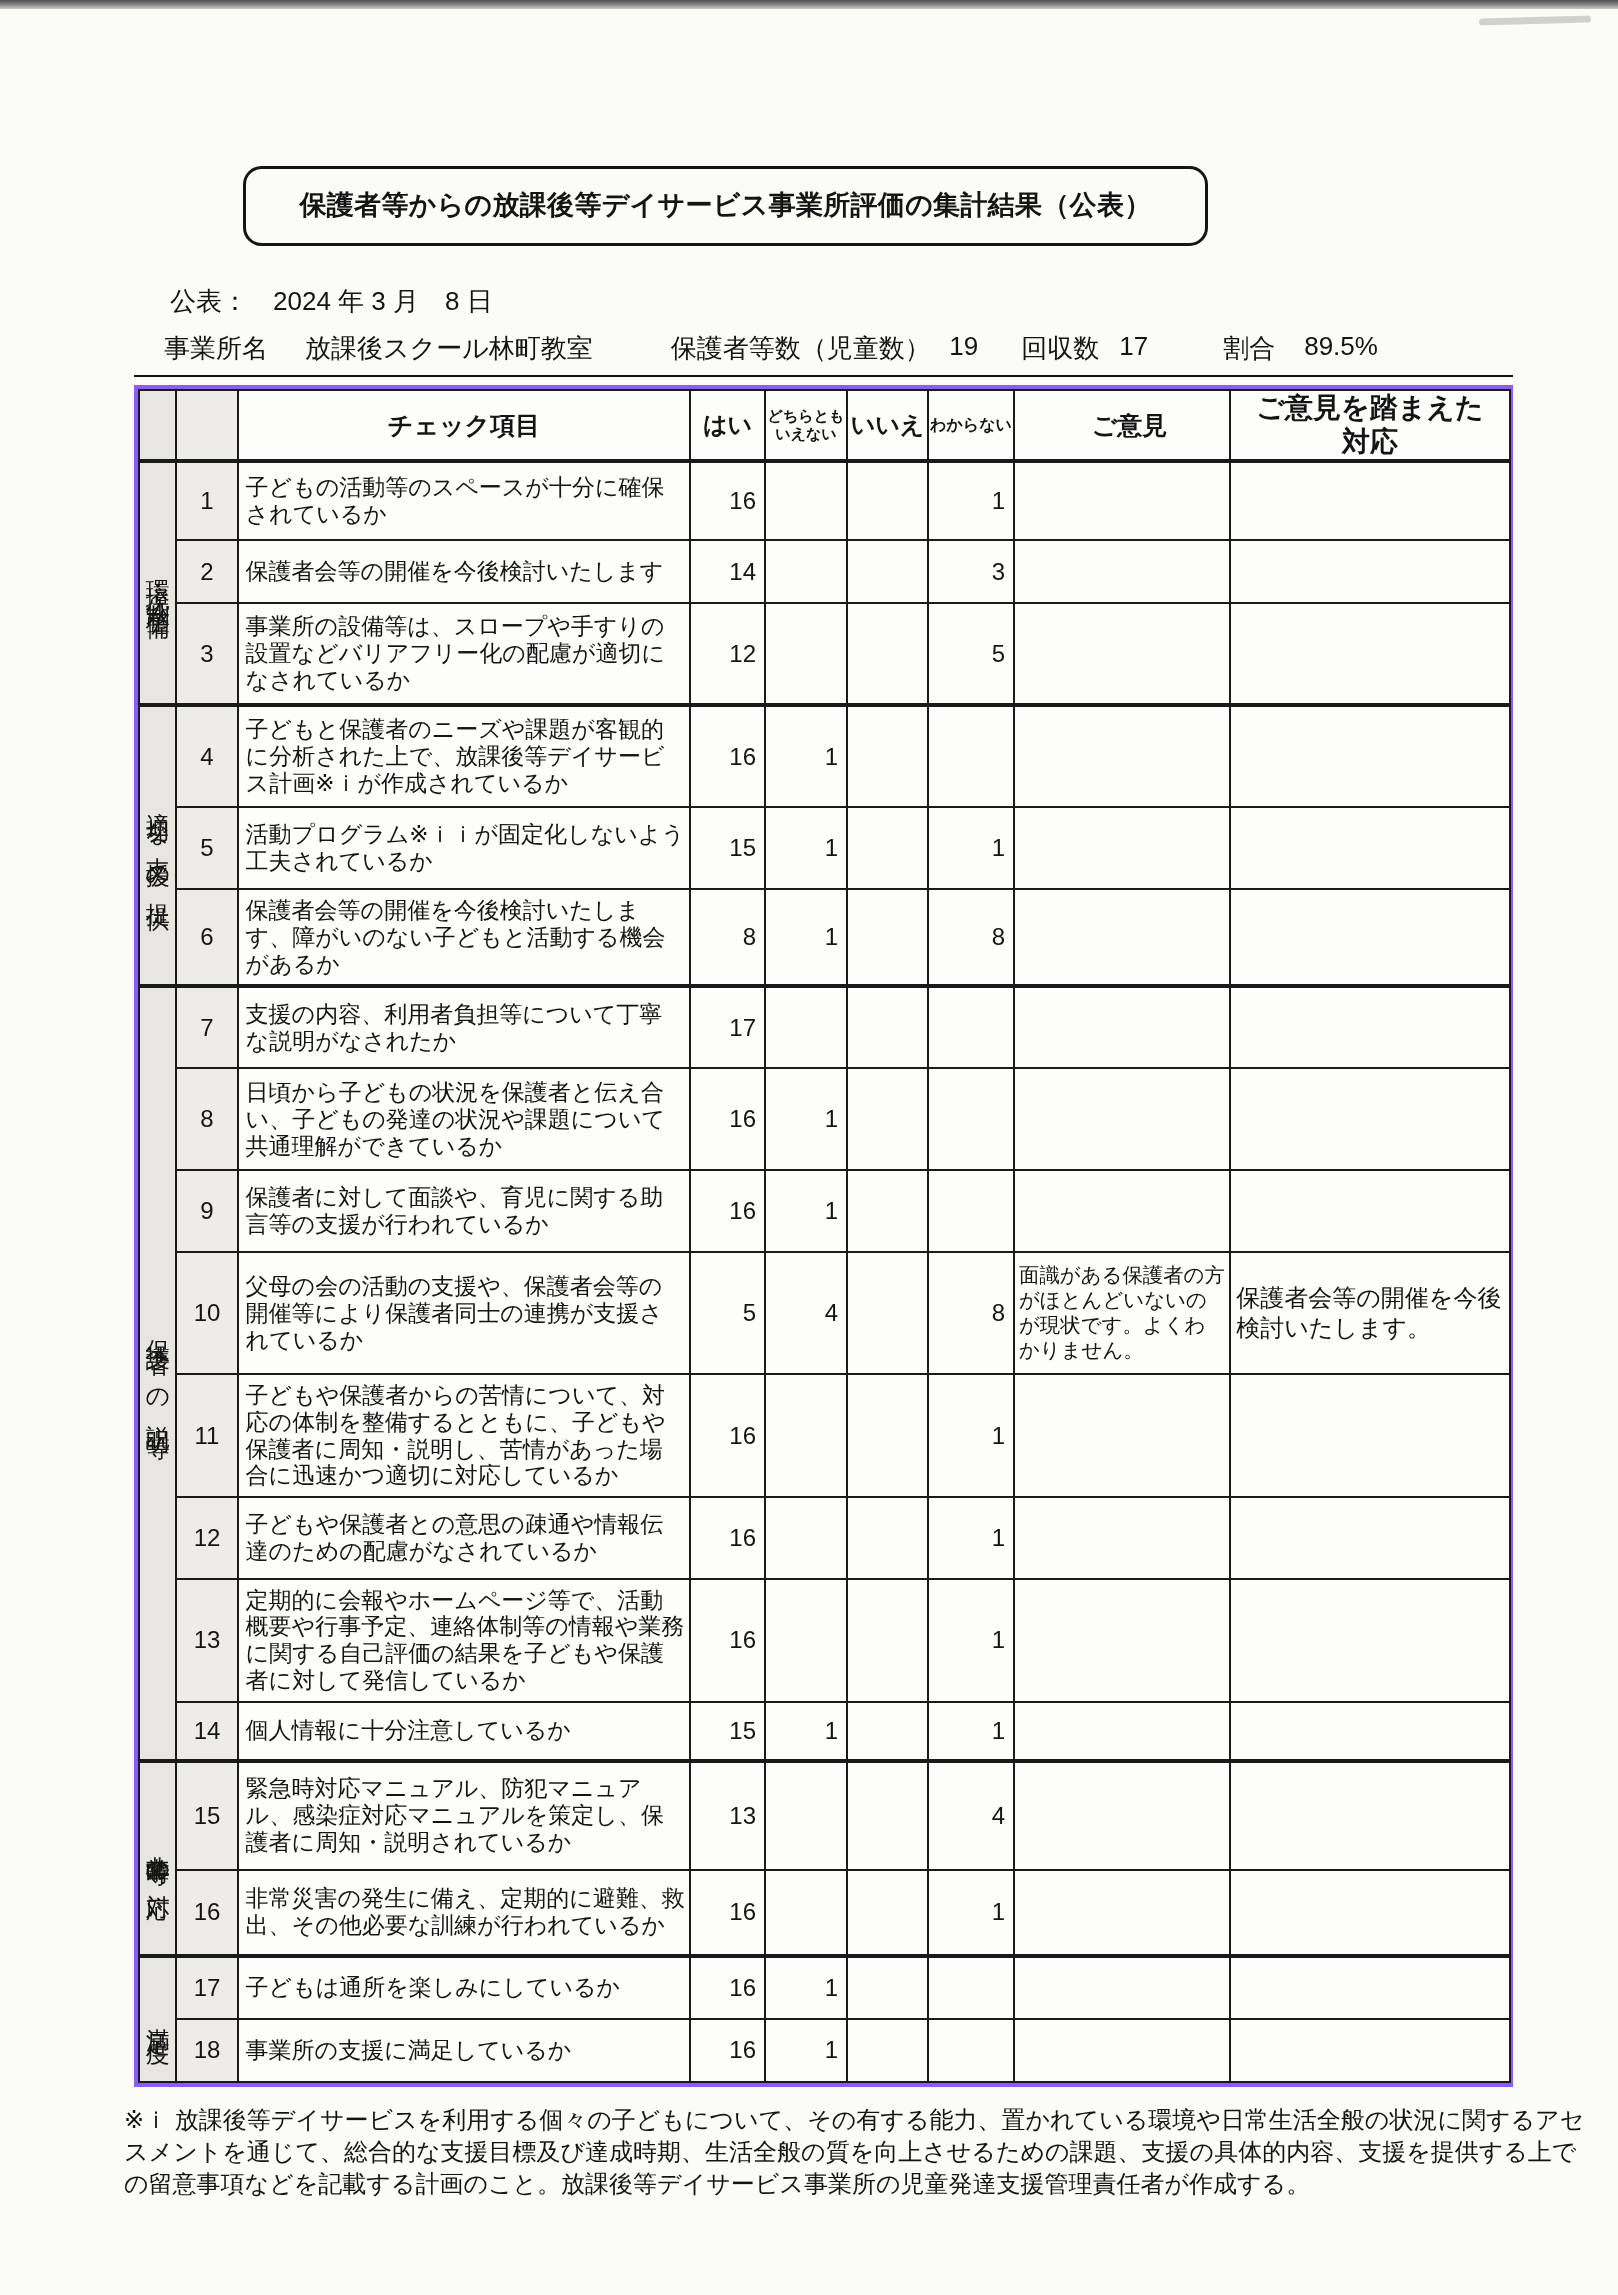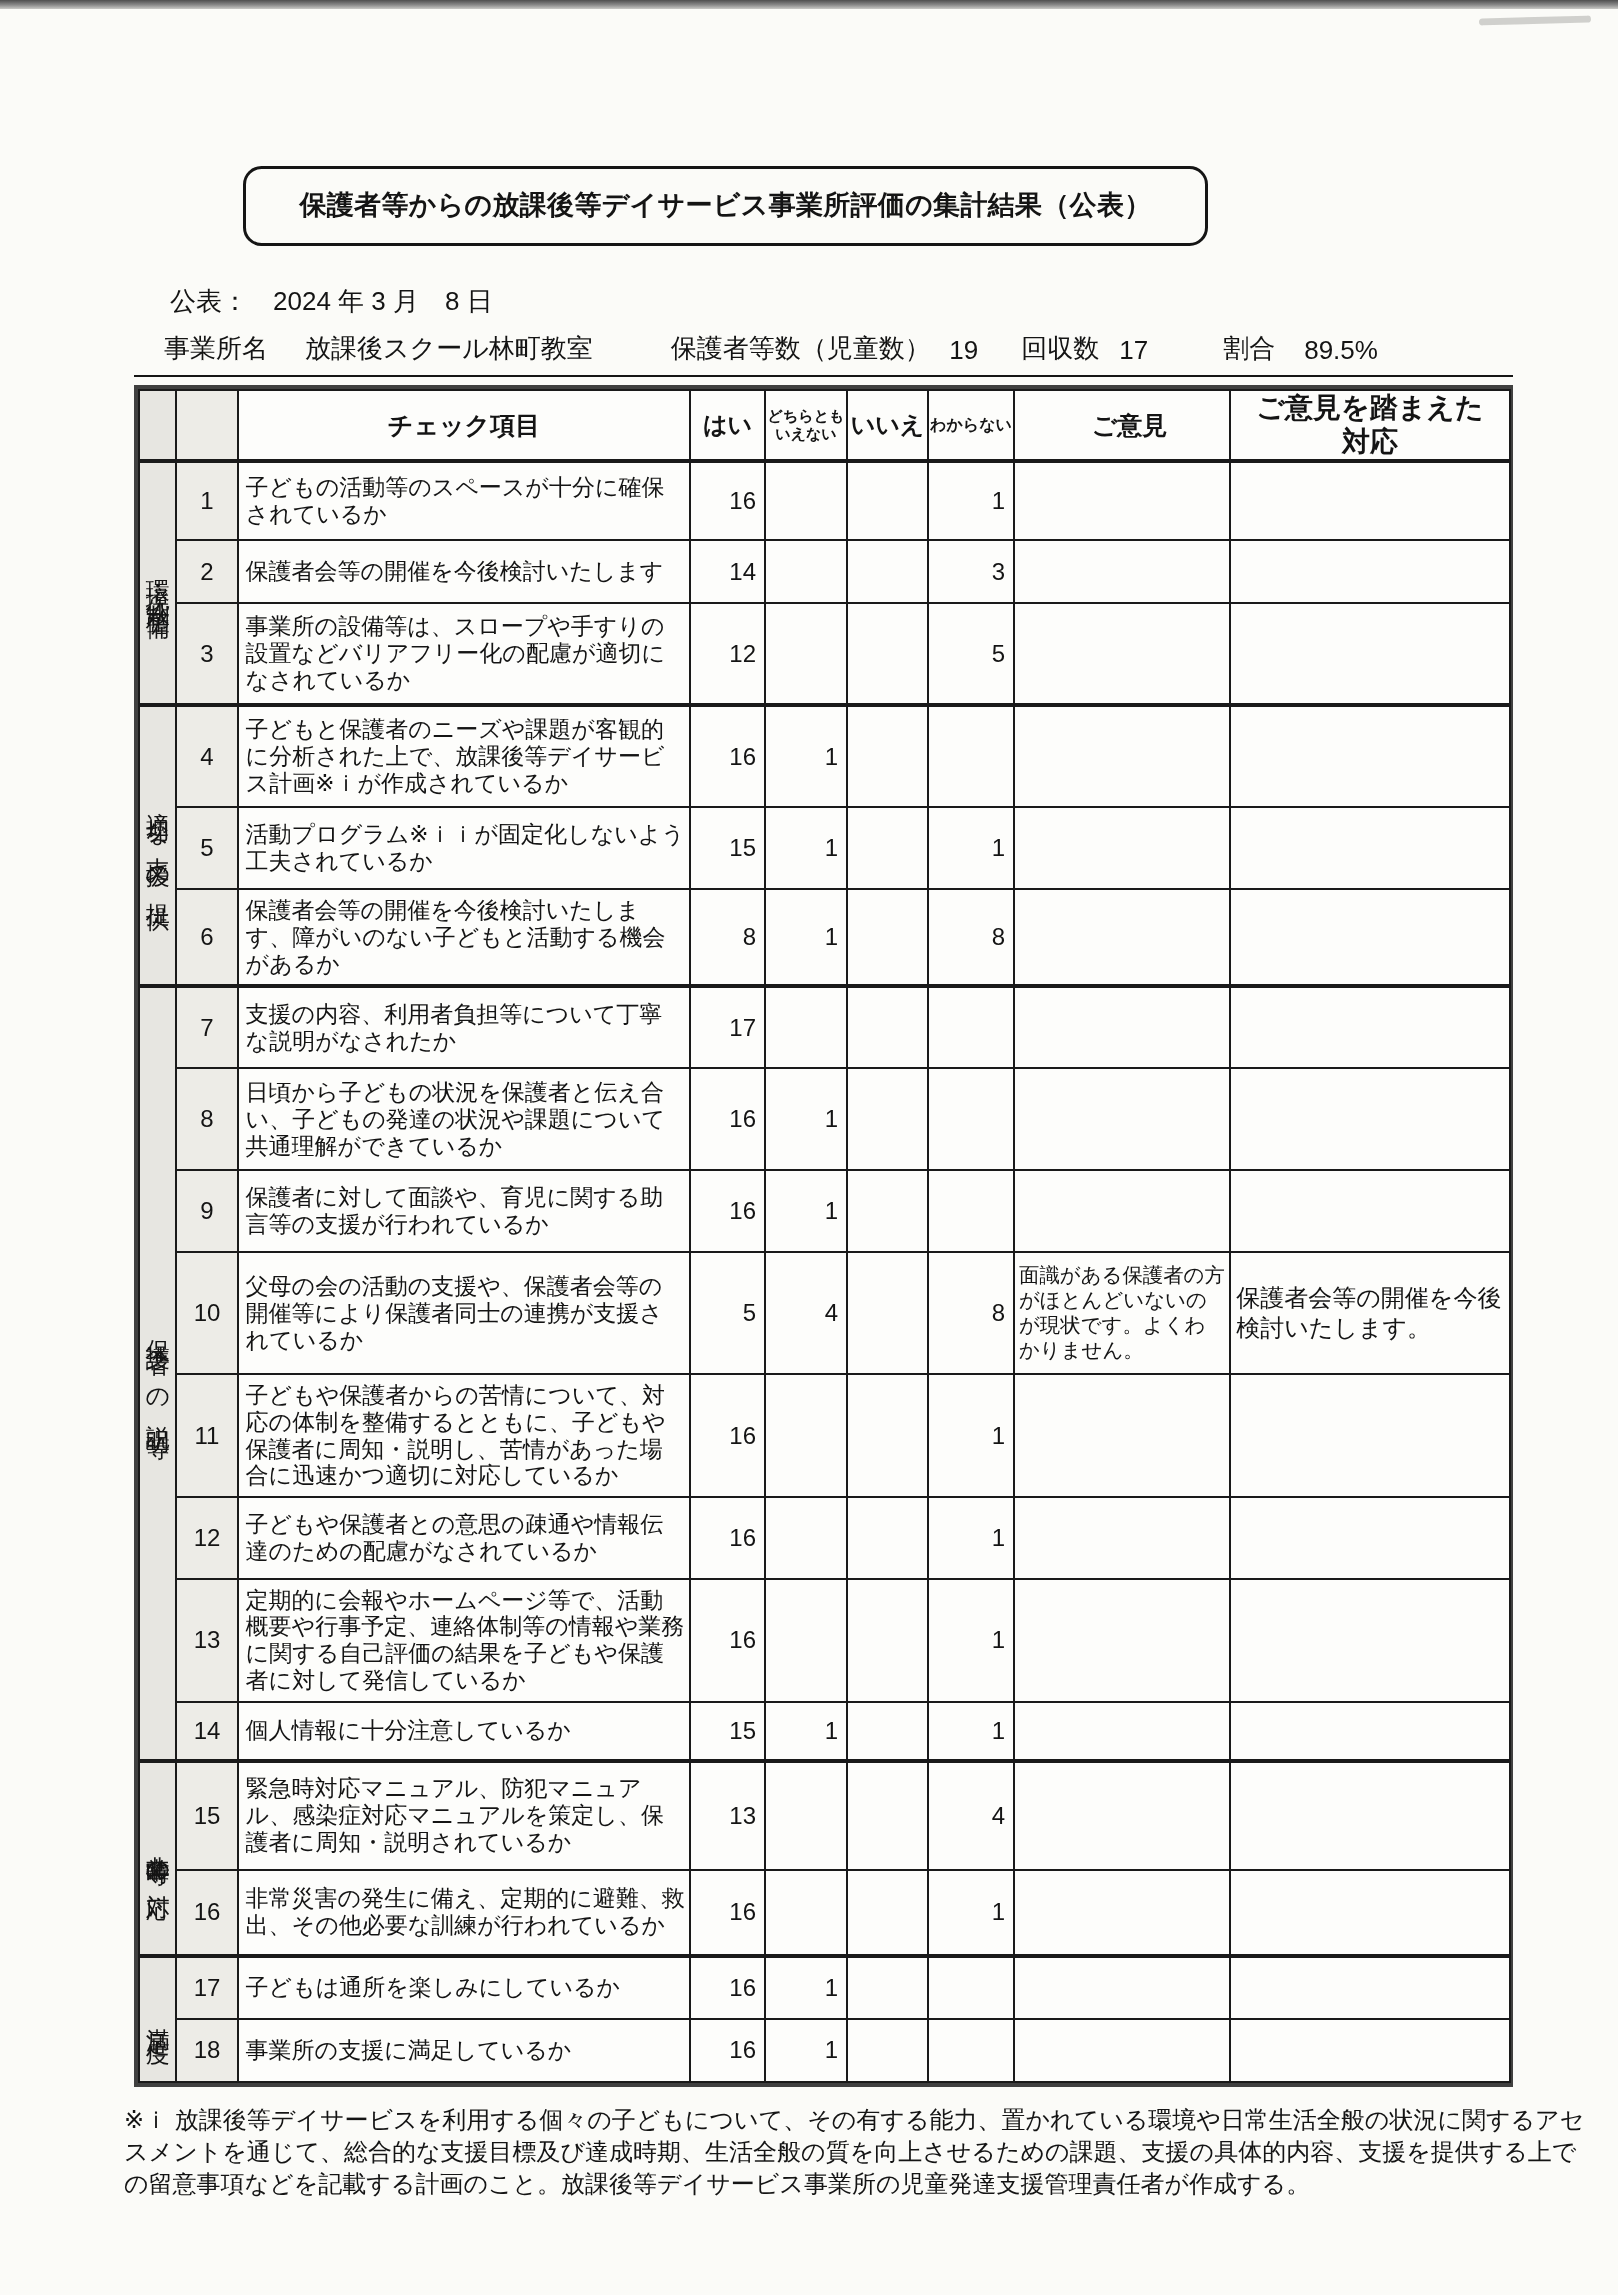--- a/index.html
+++ b/index.html
@@ -16,32 +16,32 @@
   
   .title-box { margin: 166px 0 0 243px; width: 965px; border: 3.3px solid #151515;
                border-radius: 18.5px; padding: 20px 9.2px; text-align: center; background: transparent; }
   .title-text { font-size: 27px; font-weight: 700; line-height: 1.25; letter-spacing: 0.3px; }
 
   
   .pub-line { margin: 38px 0 0 170px; font-size: 26px; display: flex; align-items: baseline; }
   .pub-date { margin-left: 25px; text-align: right; }
 
   
-  .office-line { margin: 12px 0 0 134px; width: 1379px; display: flex; align-items: flex-end;
+  .office-line { margin: 12px 0 0 134px; width: 1379px; display: flex; align-items: flex-start;
                  font-size: 26px; border-bottom: 2.6px solid #151515; padding: 0 0 9.2px 30px; }
   .o-name   { margin-left: 37px; }
   .o-glabel { margin-left: 78px; }
   .o-gcount { margin-left: 18.5px; }
   .o-clabel { margin-left: 43px; }
   .o-ccount { margin-left: 20px; }
   .o-rlabel { margin-left: 75px; }
   .o-rvalue { margin-left: 29px; }
 
   
-  .tablewrap { margin: 8px 0 0 134px; width: 1379px; border: 4px solid #404040; background: #fdfdfb; }
+  .tablewrap { margin: 8px 0 0 134px; width: 1379px; border: 4px solid #8b5cf6; background: #fdfdfb; }
   table { border-collapse: collapse; width: 100%; table-layout: fixed; }
   td, th { border: 2px solid #1a1a1a; }
   thead th { border-bottom: 4px solid #1a1a1a; font-weight: 700; text-align: center; vertical-align: middle; }
   .h-item { font-size: 25px; }
   .h-yes, .h-no { font-size: 24px; }
   .h-neither { font-size: 15px; line-height: 1.18; white-space: pre-line; font-weight: 700; }
   .h-unknown { font-size: 16px; }
   .h-comment { font-size: 25px; padding-left: 15px; }
   .h-response { font-size: 28px; line-height: 1.22; white-space: pre-line; }
   .shade-a { background: #e7e6e1; }

